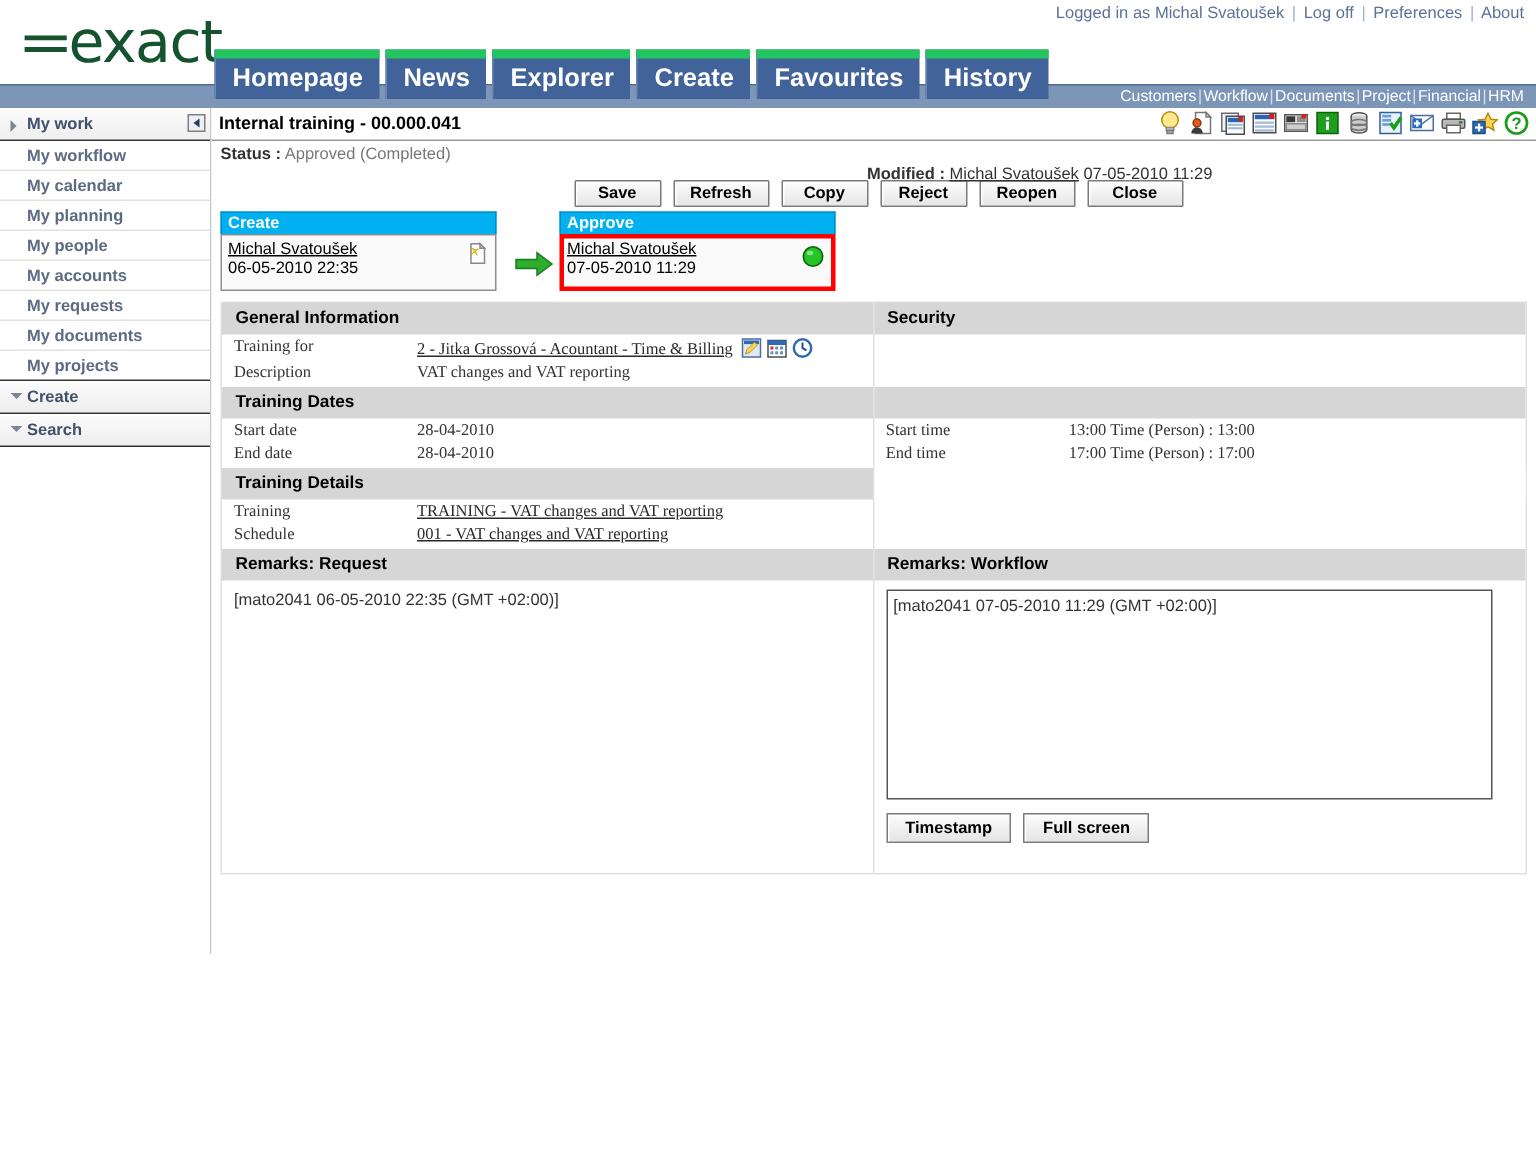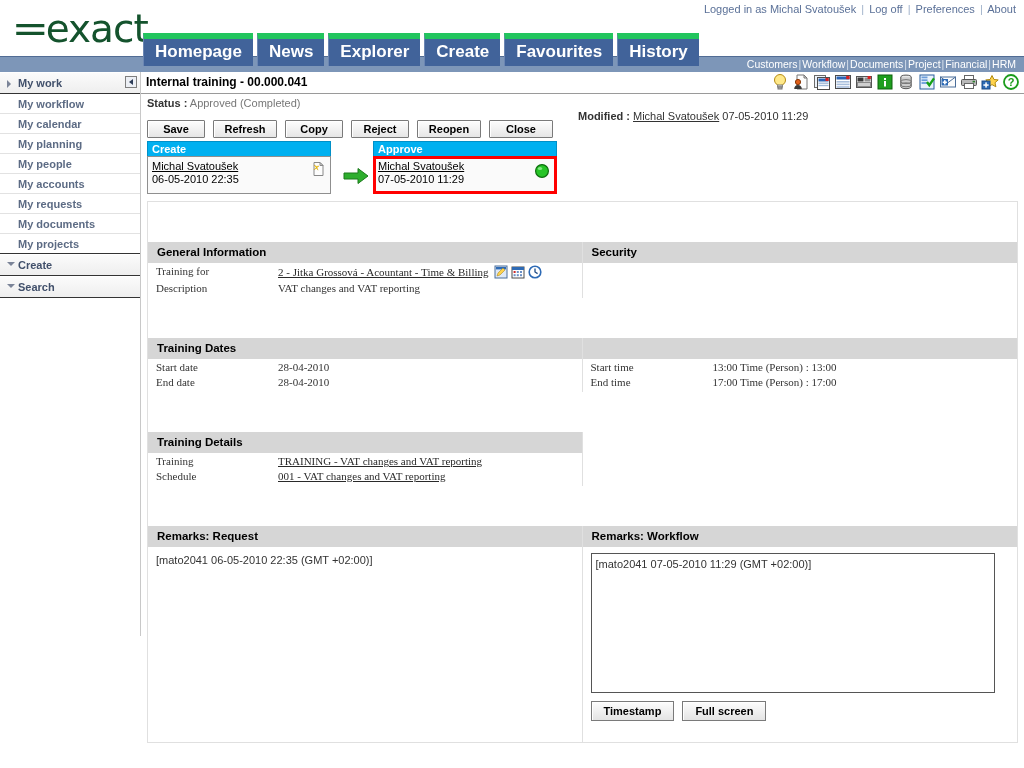--- a/index.html
+++ b/index.html
@@ -94,21 +94,21 @@
     position:relative; height:20px; padding:3px 0 0 6px; font-size:11px; color:#555;
   }
   #status-row .lbl { color:#333; font-weight:bold; }
   #status-row .val { color:#777; }
   #modified-block { position:absolute; left:437px; top:16px; font-size:11px; color:#333; }
   #modified-block .lbl { font-weight:bold; }
   #modified-block a { color:#333; text-decoration:underline; }
   #modified-block .dt { color:#333; }
 
   
-  #action-buttons { display:flex; gap:8px; padding:6px 0 0 6px; }
+  #action-buttons { display:flex; gap:8px; padding:6px 0 0 6px;justify-content:center; }
   .btn {
     font-family:"Liberation Sans", sans-serif; font-size:11px; font-weight:bold; color:#000;
     background:linear-gradient(to bottom,#fdfdfd,#e6e6e6);
     border:1px solid #7a7a7a; box-shadow:inset 1px 1px 0 #fff;
     padding:2px 0; width:58px; text-align:center; cursor:pointer;
     border-radius:1px;
   }
   .btn.wide { width:64px; }
 
   
@@ -124,21 +124,21 @@
   }
   .wf-body.hl { border:3px solid #ff0000; padding:1px 2px; }
   .wf-body a { color:#000; text-decoration:underline; }
   .wf-date { color:#000; display:block; margin-top:1px; }
   .wf-icon { position:absolute; right:4px; top:4px; width:16px; height:16px; }
   .wf-arrow { position:absolute; left:196px; top:26px; width:26px; height:18px; }
 
   
   #panels { position:relative; margin:4px 6px 0 6px; border:1px solid #e0e0e0; background:#fff; }
   .row2 { display:flex; }
-  .col { width:50%; position:relative;margin-top:40px; }
+  .col { width:50%; position:relative; }
   .col.left { border-right:1px solid #e0e0e0; }
   .sec-head {
     background:#d6d6d6; font-weight:bold; font-size:11.5px; color:#000;
     padding:4px 0 4px 9px; height:21px;
   }
   .frow { display:flex; font-size:11px; padding:2px 0 1px 8px; align-items:flex-start;font-family:Liberation Serif, serif; }
   .frow .f-lbl { width:122px; flex:0 0 122px; color:#333; }
   .frow .f-val { color:#333; position:relative; }
   .frow .f-val a { color:#2a2a2a; text-decoration:underline; }
   .inline-icons { display:inline-flex; gap:3px; vertical-align:-3px; margin-left:3px; }

